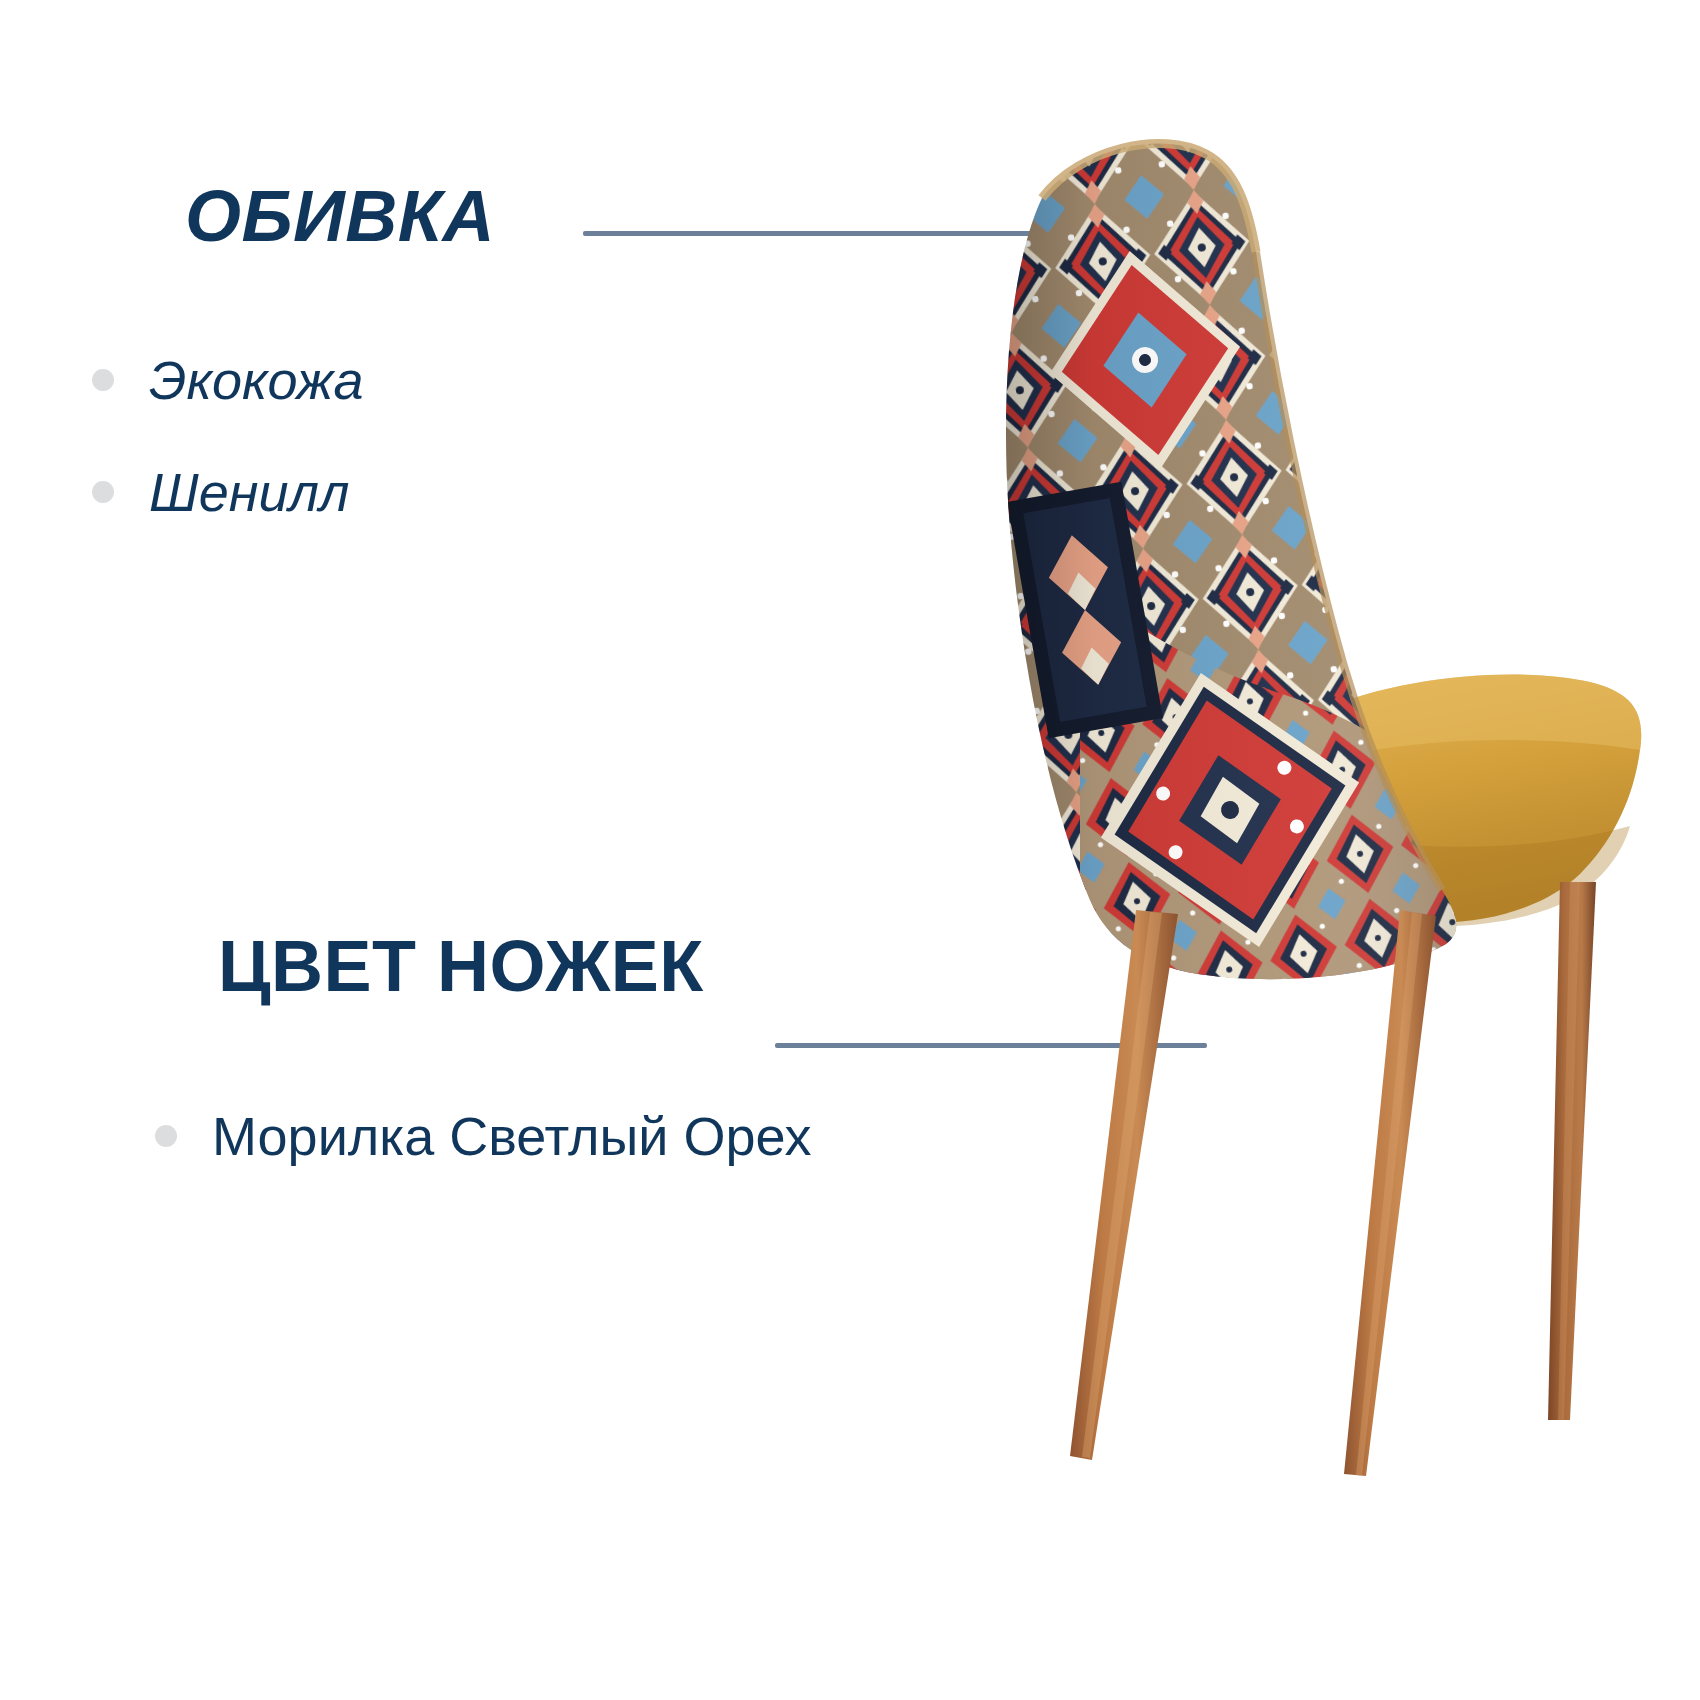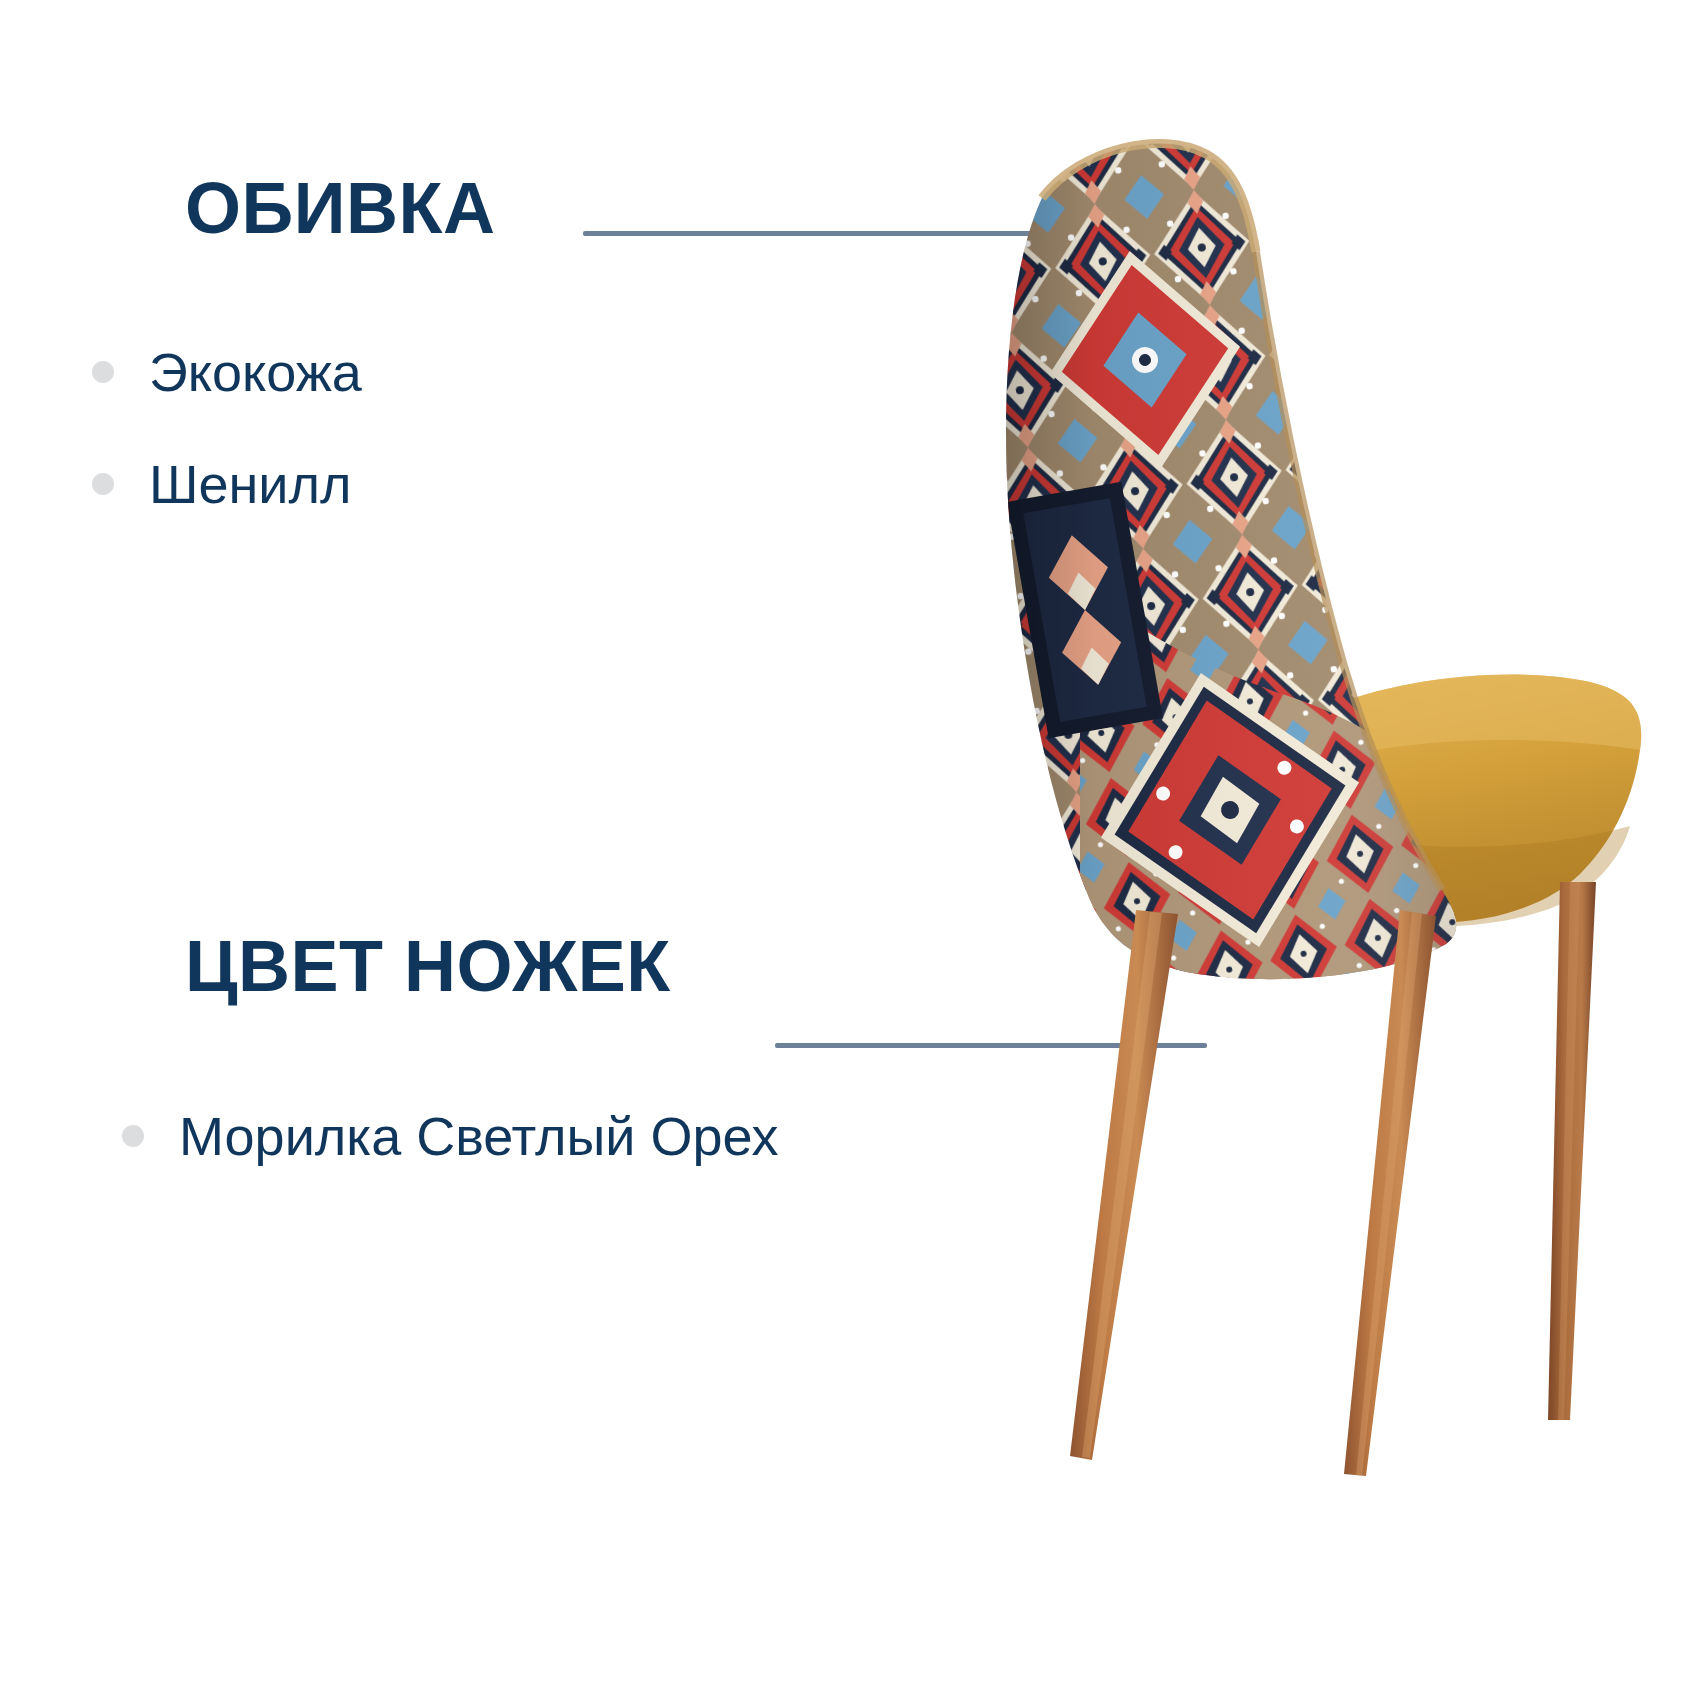--- a/index.html
+++ b/index.html
@@ -20,22 +20,22 @@
     inset: 0;
     background: #ffffff;
   }
 
   
   .section {
     position: absolute;
     left: 0;
     width: 980px;
   }
-  #section-upholstery { top: 172px; }
-  #section-legs       { top: 930px; }
+  #section-upholstery { top: 180px; font-style: italic; }
+  #section-legs       { top: 930px; padding-left: 33px; }
 
   .section-heading {
     font-family: "Liberation Sans", sans-serif;
     font-weight: 700;
     font-size: 72px;
     letter-spacing: 0.5px;
     color: #10365c;
     margin: 0 0 0 185px;
     line-height: 1.0;
     white-space: nowrap;

